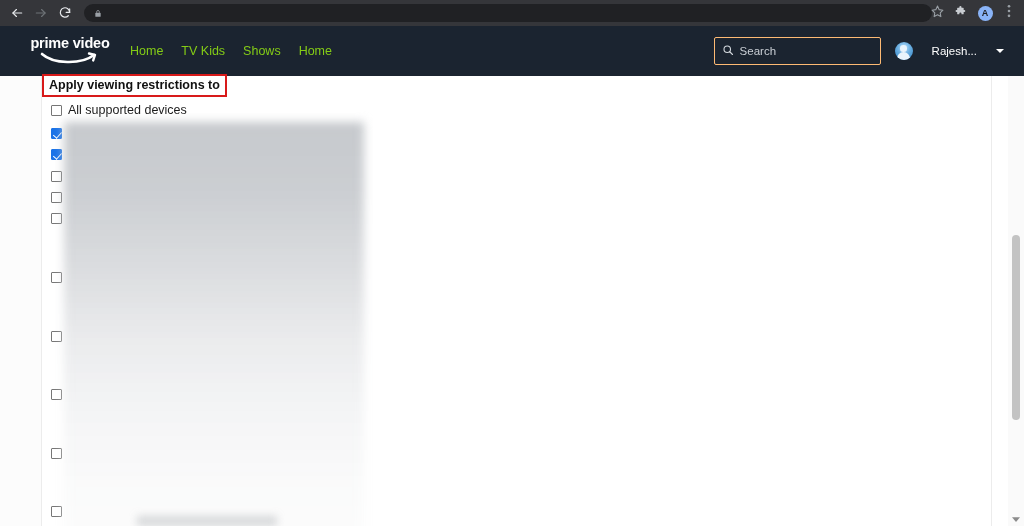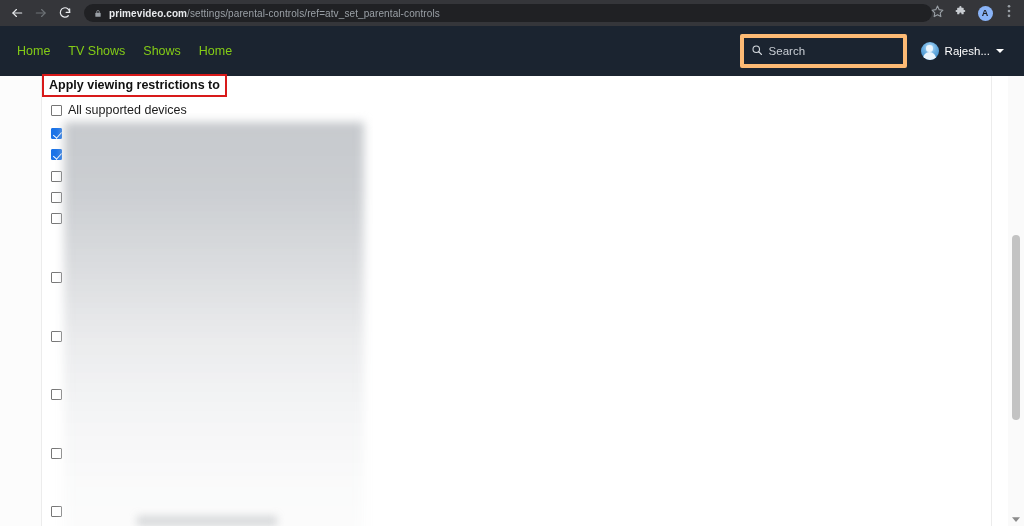--- a/index.html
+++ b/index.html
@@ -81,28 +81,28 @@
     color: #84cc16; font-size: 12.5px;
     white-space: nowrap;
   }
   .pv-right {
     position: absolute; right: 20px; top: 0;
     height: 50px; display:flex; align-items:center; gap: 14px;
   }
   .pv-search {
     width: 167px; height: 24px;
     background: #1b2430;
-    border: 4px solid #fdba74;
+    border: 1px solid #fdba74;
     border-radius: 2px;
     display:flex; align-items:center; padding: 13px 7px;
   }
   .pv-search-ph {
     color: #c9ced4; font-size: 11.5px; margin-left: 6px;
   }
-  .pv-account { display:flex; align-items:center; gap: 6px; }
+  .pv-account { display:flex; align-items:center; gap: 19px; }
   .pv-avatar {
     width: 18px; height: 18px; border-radius: 50%;
     background: radial-gradient(circle at 50% 32%, #bfe3ff 0%, #6aaee0 42%, #2b7fc4 100%);
     display:flex; align-items:flex-end; justify-content:center;
     overflow: hidden; position: relative;
   }
   .pv-avatar::after {
     content: ""; position: absolute;
     width: 13px; height: 8px; bottom: 0;
     border-radius: 7px 7px 0 0;
@@ -273,21 +273,20 @@
     </div>
   </div>
 
   <div class="omnibox">
     <span class="lock-ico">
       <svg width="8" height="9" viewBox="0 0 24 24" fill="#9aa0a6">
         <rect x="4" y="10" width="16" height="12" rx="2"></rect>
         <path d="M8 10V7a4 4 0 0 1 8 0v3" fill="none" stroke="#9aa0a6" stroke-width="2.4"></path>
       </svg>
     </span>
-    <span class="url-text"><span class="host">primevideo.com</span><span>/settings/parental-controls/ref=atv_set_parental-controls</span></span>
   </div>
 
   <div class="toolbar-right">
     <div class="tb-ico">
       <span>
         <svg width="13" height="13" viewBox="0 0 24 24" fill="none" stroke="#9aa0a6" stroke-width="2" stroke-linejoin="round">
           <polygon points="12 2 15.1 8.6 22 9.6 17 14.5 18.2 21.4 12 18.1 5.8 21.4 7 14.5 2 9.6 8.9 8.6"></polygon>
         </svg>
       </span>
     </div>
@@ -308,24 +307,33 @@
             <circle cx="2" cy="8" r="1.5"></circle>
             <circle cx="2" cy="13.5" r="1.5"></circle>
         </svg>
       </span>
     </div>
   </div>
 </div>
 
 <div class="pv-header">
 
+  <div class="pv-logo">
+    <span class="pv-logo-text">prime video</span>
+    <span class="pv-logo-swoosh">
+      <svg width="62" height="14" viewBox="0 0 62 14" fill="none">
+        <path d="M3 3 C14 13, 42 14, 55 4" stroke="#ffffff" stroke-width="2.6" stroke-linecap="round" fill="none"></path>
+        <path d="M50 2.5 L56 3.8 L54.2 9.4" stroke="#ffffff" stroke-width="2.4" stroke-linecap="round" stroke-linejoin="round" fill="none"></path>
+      </svg>
+    </span>
+  </div>
 
   <div class="pv-nav">
     <a class="pv-nav-item">Home</a>
-    <a class="pv-nav-item">TV Shows</a>
+    <a class="pv-nav-item">TV Kids</a>
     <a class="pv-nav-item">Shows</a>
     <a class="pv-nav-item">Home</a>
   </div>
 
   <div class="pv-right">
     <div class="pv-search">
       <span>
         <svg width="12" height="12" viewBox="0 0 24 24" fill="none" stroke="#d3d8dd" stroke-width="2.2" stroke-linecap="round">
           <circle cx="10.5" cy="10.5" r="6.5"></circle>
             <line x1="15.5" y1="15.5" x2="21" y2="21"></line>

